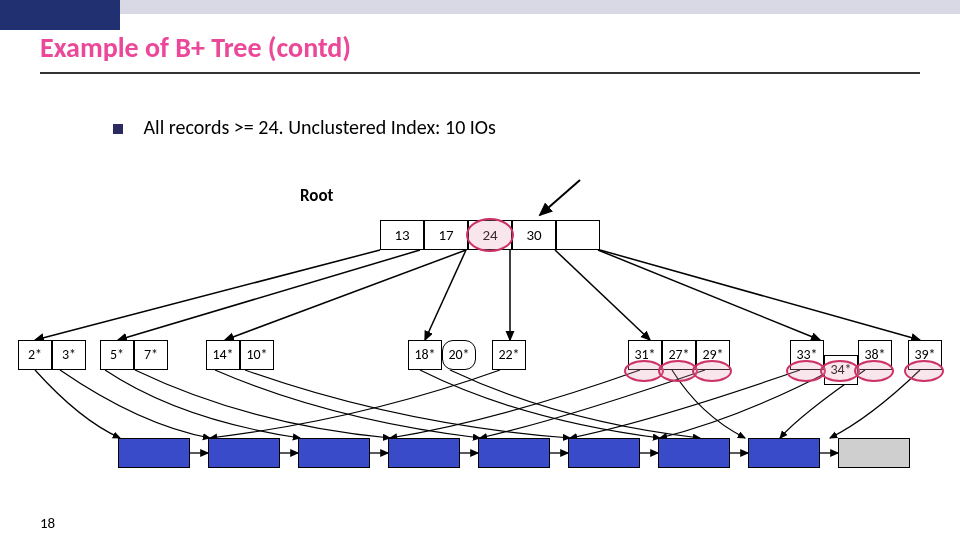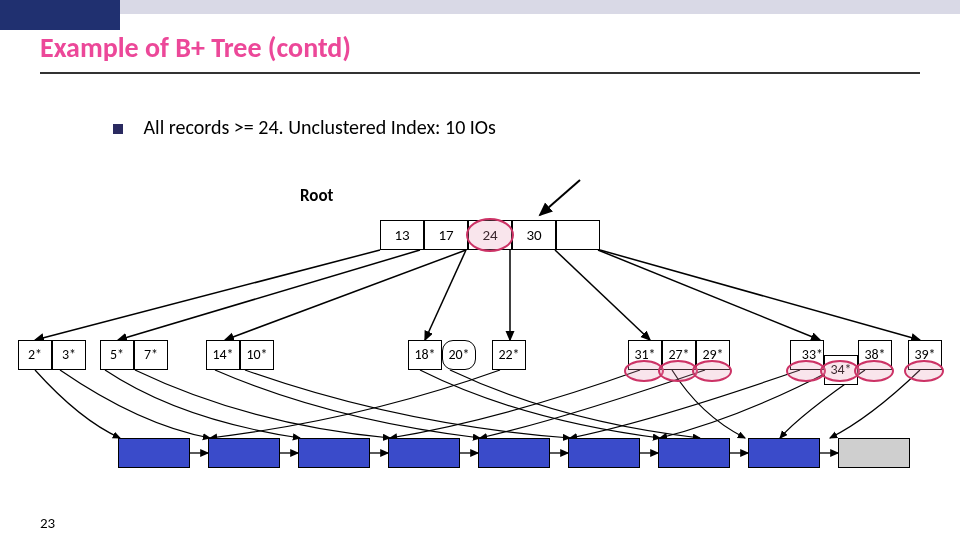--- a/index.html
+++ b/index.html
@@ -196,21 +196,21 @@
 
   <div class="cell leaf-cell" style="left:408px; top:170px;">18*</div>
   <div class="cell leaf-cell" style="left:442px; top:170px;border-radius:11px;">20*</div>
 
   <div class="cell leaf-cell" style="left:492px; top:170px;">22*</div>
 
   <div class="cell leaf-cell" style="left:628px; top:170px;">31*</div>
   <div class="cell leaf-cell" style="left:662px; top:170px;">27*</div>
   <div class="cell leaf-cell" style="left:696px; top:170px;">29*</div>
 
-  <div class="cell leaf-cell" style="left:790px; top:170px;text-align:right;">33*</div>
+  <div class="cell leaf-cell" style="left:790px; top:170px;">33*</div>
   <div class="cell leaf-cell" style="left:824px; top:170px;margin-top:15px;">34*</div>
   <div class="cell leaf-cell" style="left:858px; top:170px;">38*</div>
 
   <div class="cell leaf-cell" style="left:908px; top:170px;">39*</div>
 
   <div class="oval" style="left:624px; top:190px; width:40px; height:22px;"></div>
   <div class="oval" style="left:658px; top:190px; width:40px; height:22px;"></div>
   <div class="oval" style="left:692px; top:190px; width:40px; height:22px;"></div>
   <div class="oval" style="left:786px; top:190px; width:40px; height:22px;"></div>
   <div class="oval" style="left:820px; top:190px; width:40px; height:22px;"></div>
@@ -222,13 +222,13 @@
   <div class="disk-block" style="left:298px; top:268px; width:72px;"></div>
   <div class="disk-block" style="left:388px; top:268px; width:72px;"></div>
   <div class="disk-block" style="left:478px; top:268px; width:72px;"></div>
   <div class="disk-block" style="left:568px; top:268px; width:72px;"></div>
   <div class="disk-block" style="left:658px; top:268px; width:72px;"></div>
   <div class="disk-block" style="left:748px; top:268px; width:72px;"></div>
   <div class="disk-block grey" style="left:838px; top:268px; width:72px;"></div>
 
 </div>
 
-<div class="page-num">23</div>
+<div class="page-num">18</div>
 
 </body></html>

